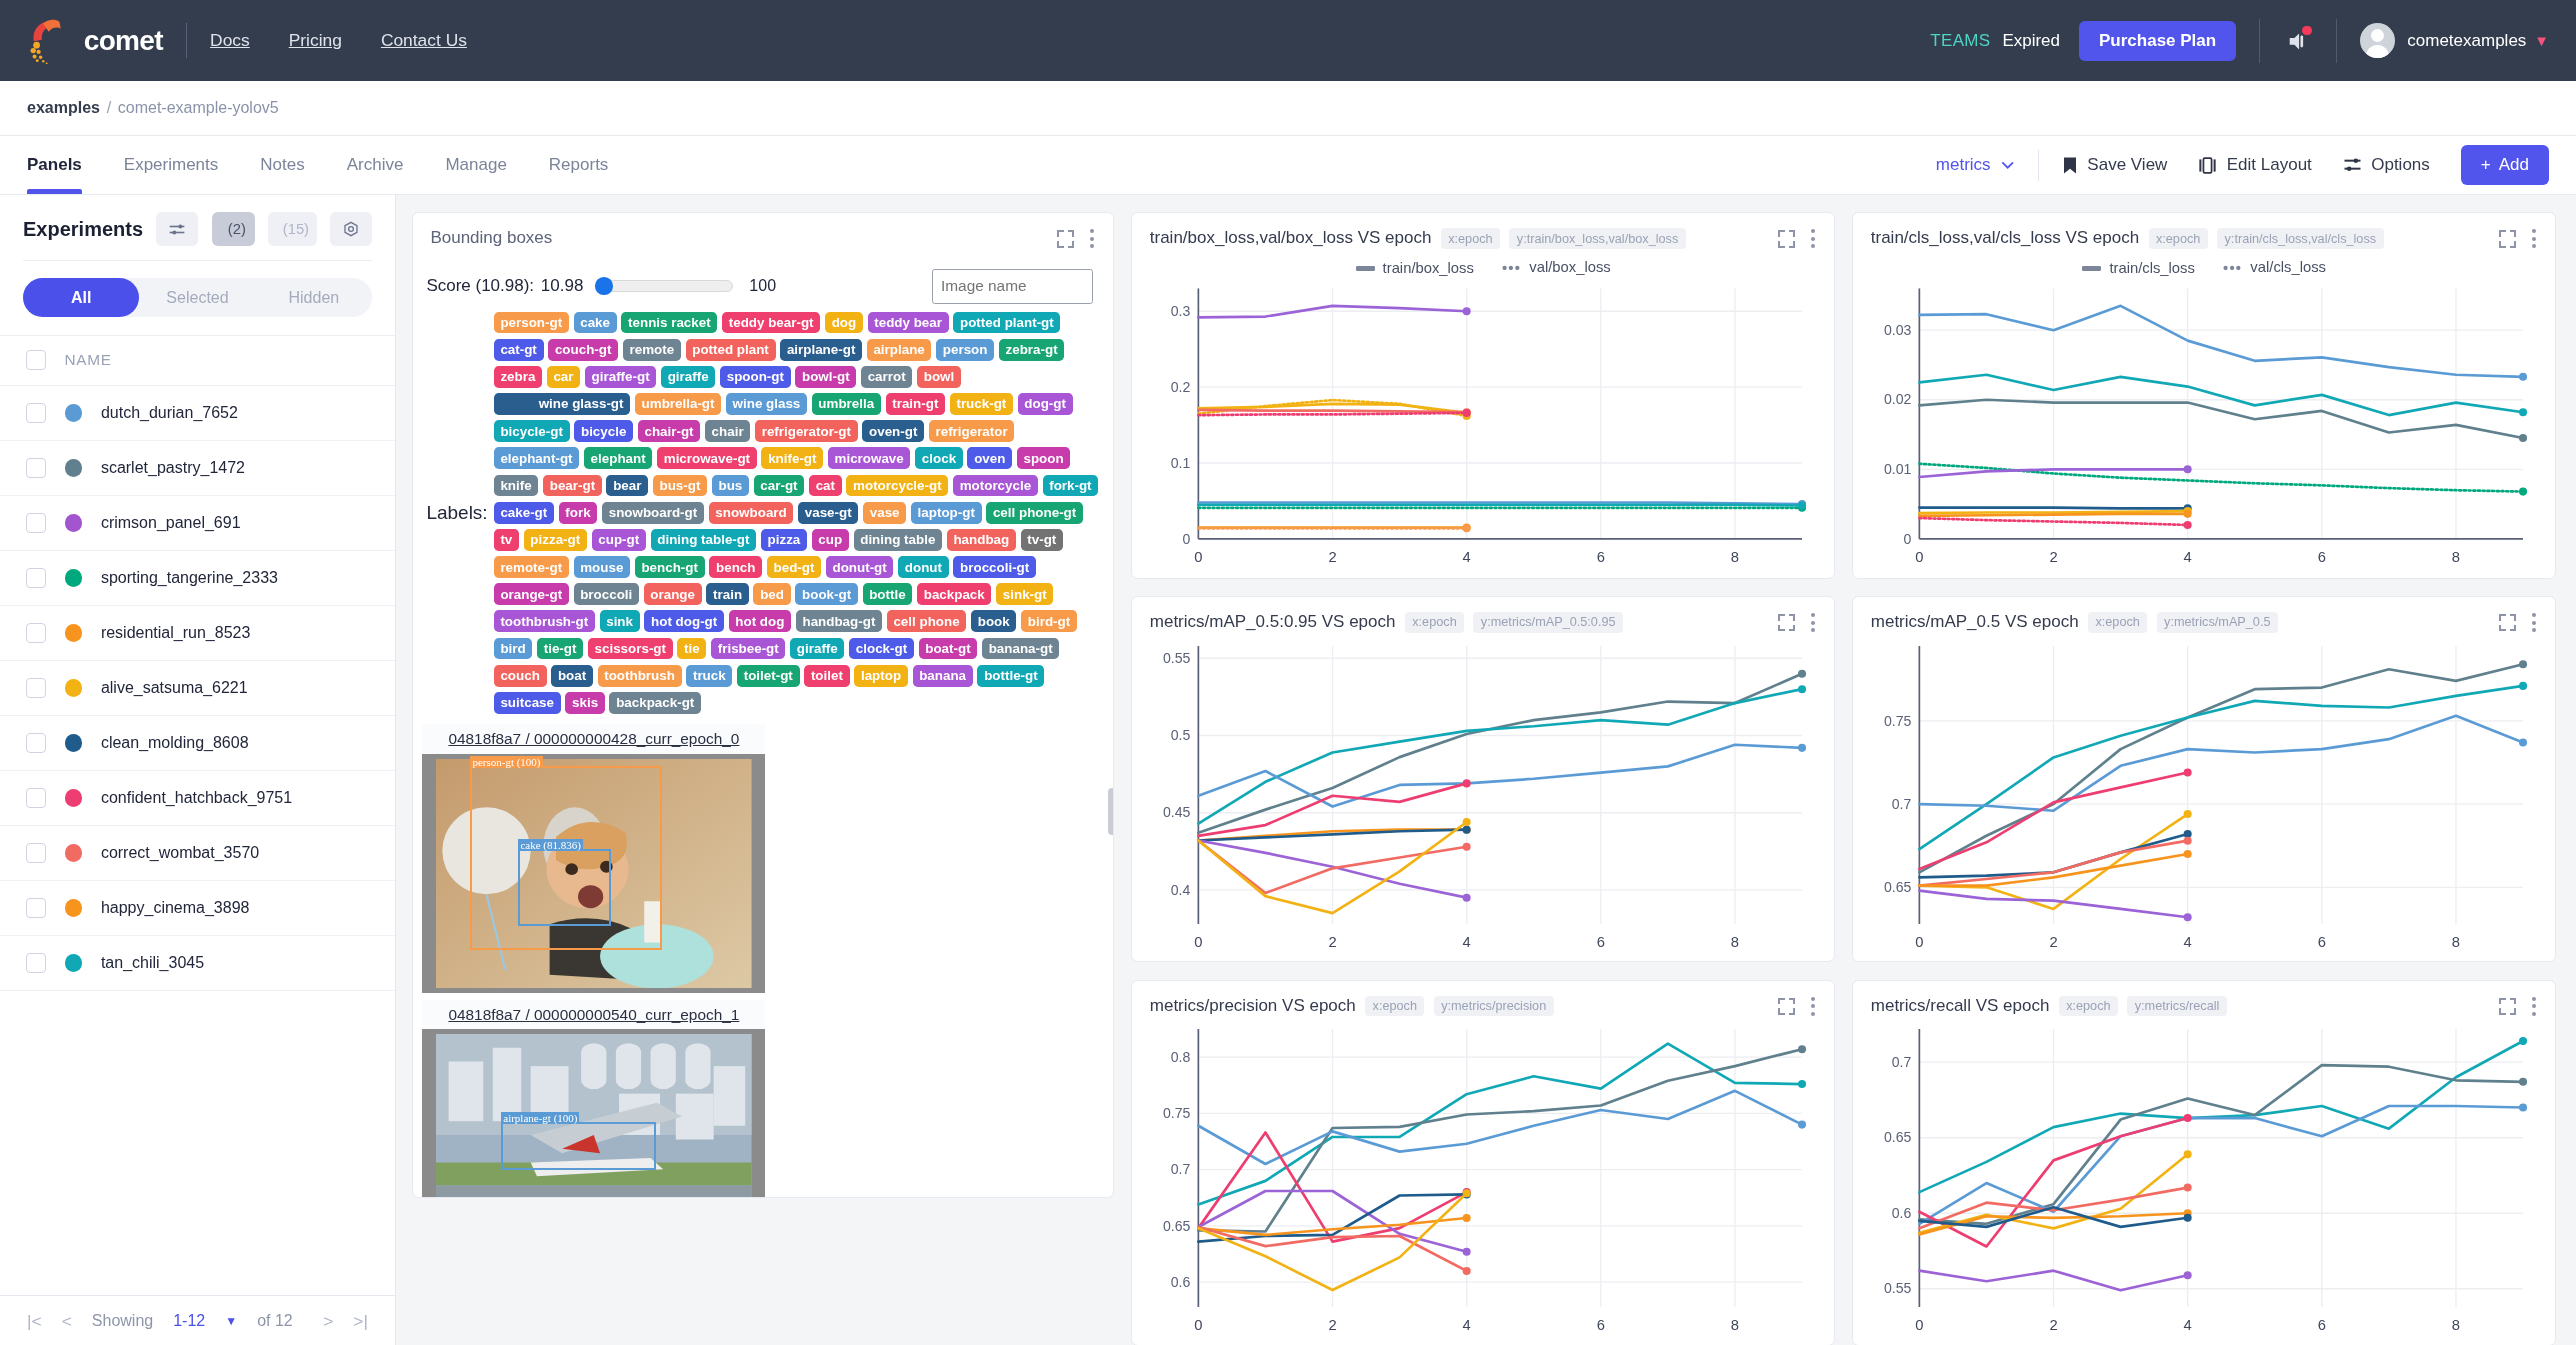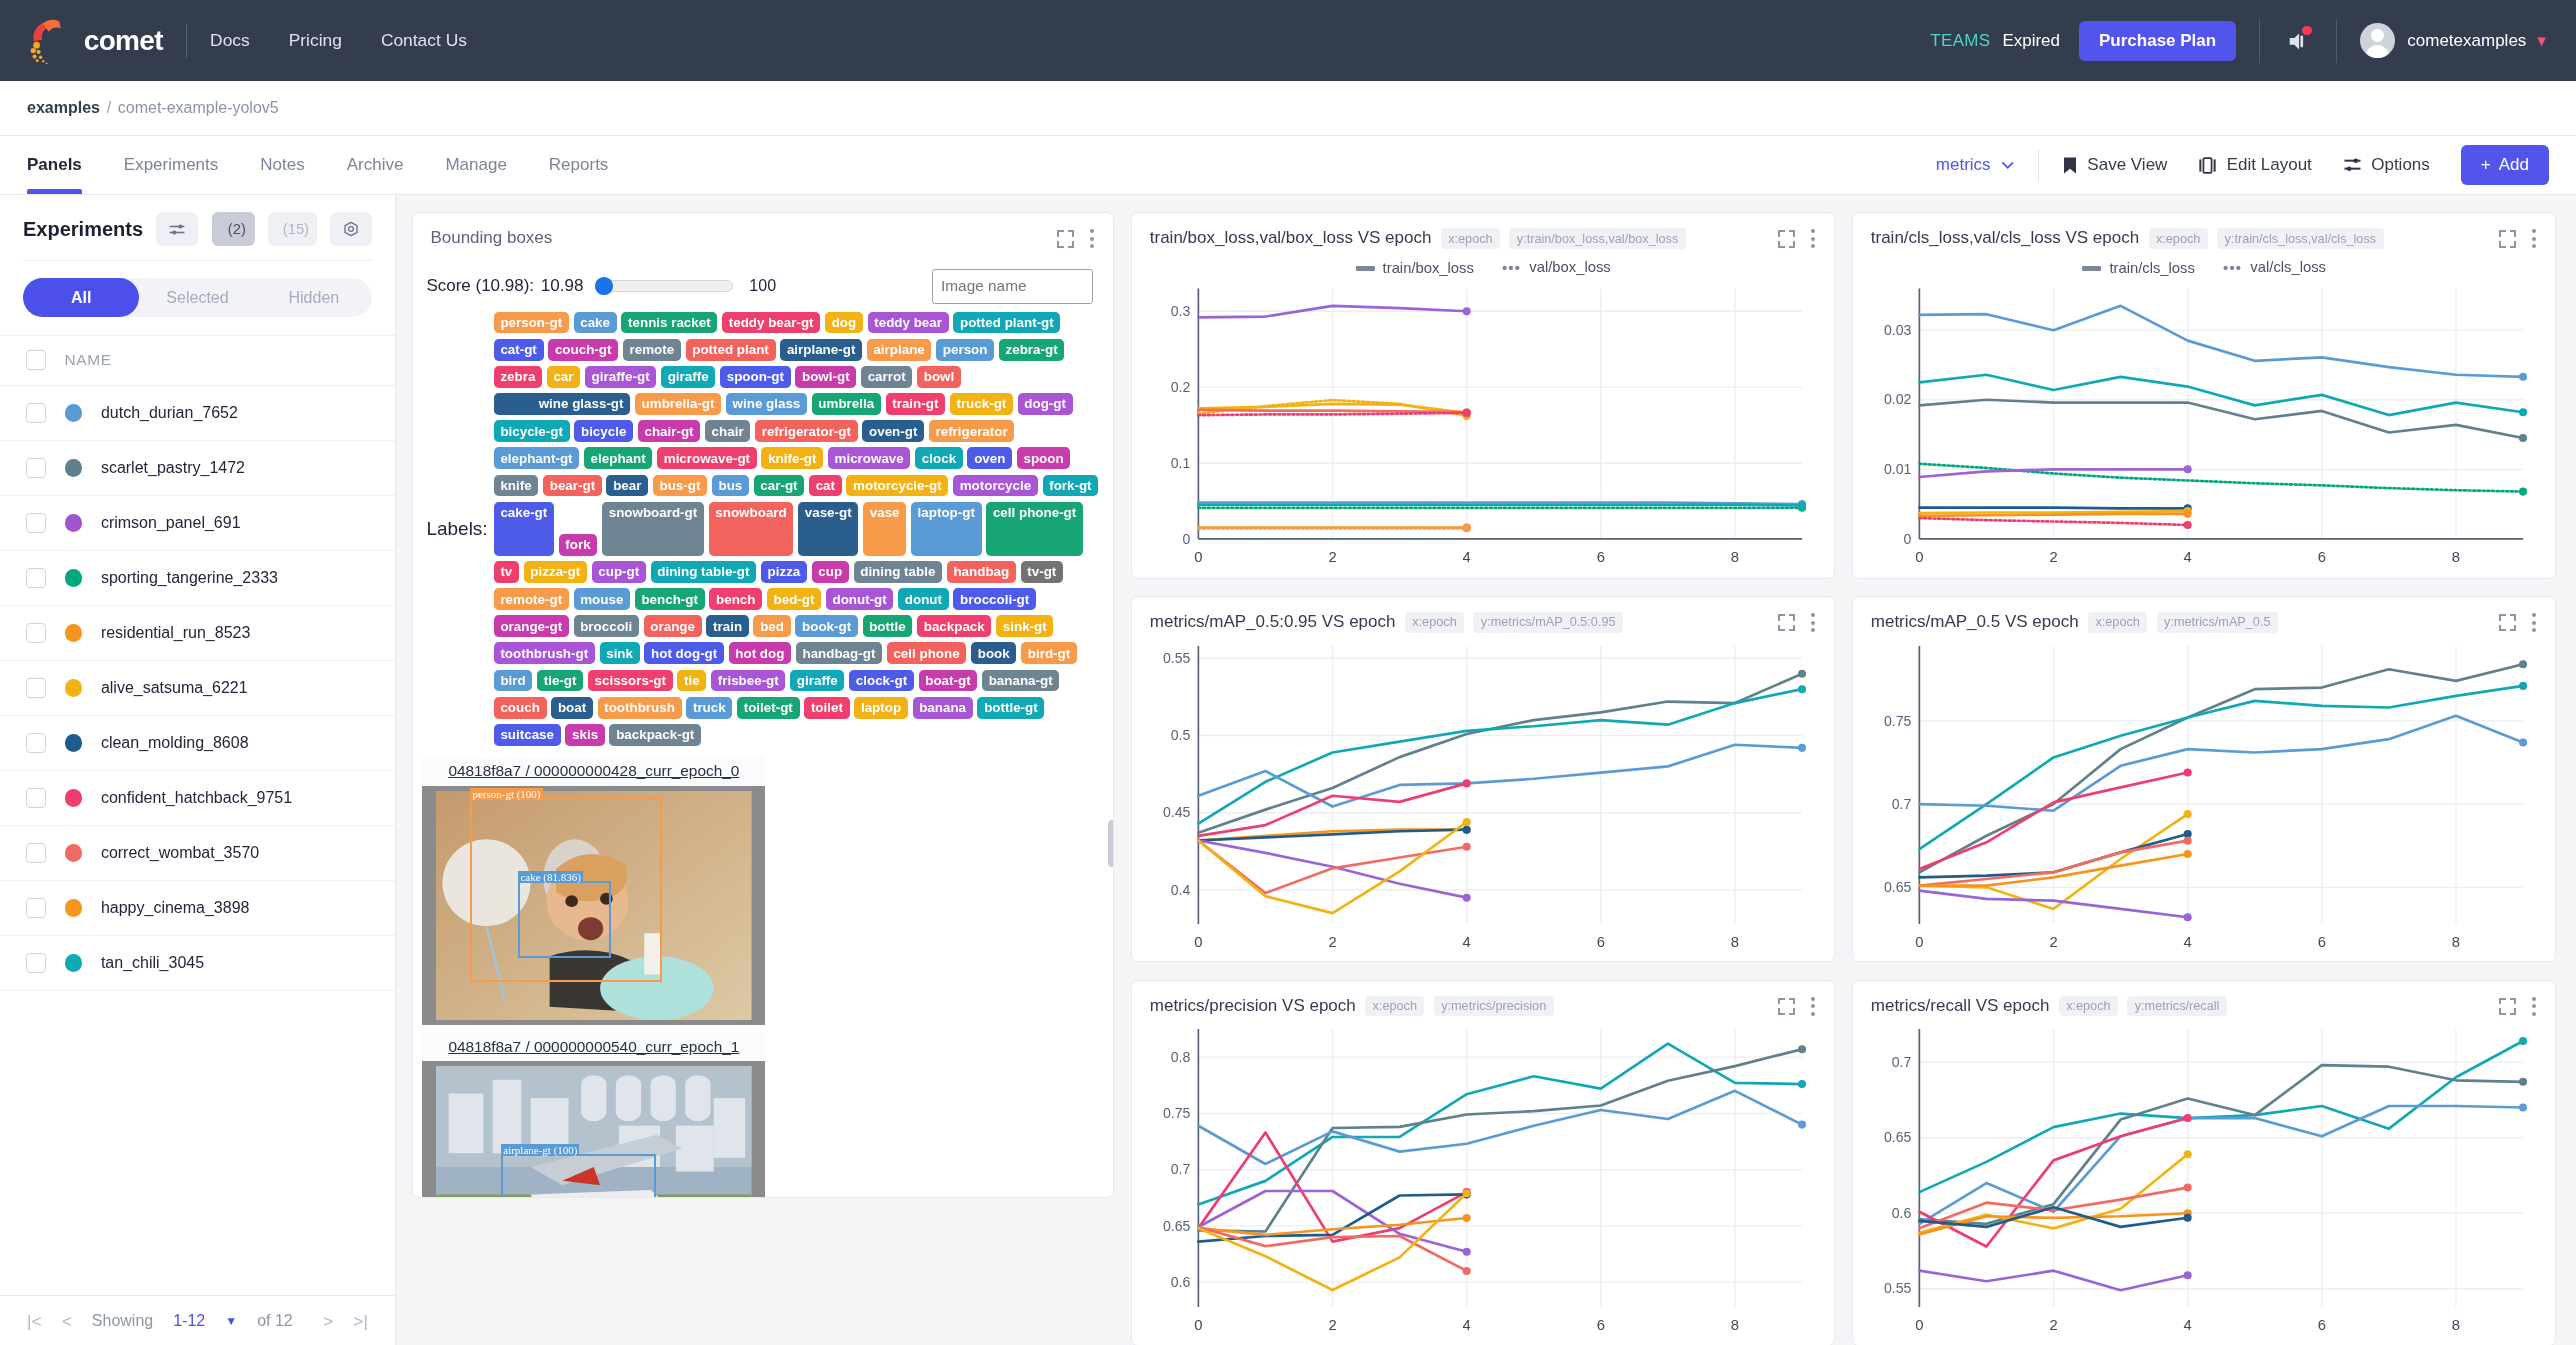--- a/index.html
+++ b/index.html
@@ -14,21 +14,21 @@
   
   .topnav {
     height:81px; background:#333d4e; display:flex; align-items:center;
     padding:0 27px; color:#fff;
   }
   .brand { display:flex; align-items:center; gap:14.8px; }
   .logo-mark { width:42px; height:47px; position:relative; }
   .logo-word { font-size:28px; font-weight:700; letter-spacing:-0.7px; }
   .nav-div { width:1.3px; height:35px; background:#56617a; margin:0 23px; }
   .nav-links { display:flex; gap:39px; font-size:17.4px; color:#dfe3ec; }
-  .nav-links span { cursor:pointer; }
+  .nav-links span { cursor:pointer;text-decoration:underline; }
   .topnav-right { margin-left:auto; display:flex; align-items:center; gap:0; }
   .teams-label { color:#4dd4c4; font-size:17px; letter-spacing:0.3px; margin-right:12px;}
   .expired-label { color:#fff; font-size:17px; margin-right:19px; }
   .purchase-btn {
     background:#5155eb; color:#fff; border:none; border-radius:6px;
     padding:10px 20px; font-size:17px; font-weight:700; cursor:pointer;
     font-family:inherit;
   }
   .vdiv { width:1.3px; height:44px; background:#505b71; margin:0 23px; }
   .megaphone { position:relative; width:29.5px; height:29.5px; cursor:pointer;}
@@ -458,21 +458,21 @@
               <span class="ltag" style="background: rgb(242, 99, 93);">bear-gt</span>
               <span class="ltag" style="background: rgb(42, 94, 142);">bear</span>
               <span class="ltag" style="background: rgb(247, 155, 75);">bus-gt</span>
               <span class="ltag" style="background: rgb(91, 155, 213);">bus</span>
               <span class="ltag" style="background: rgb(23, 166, 115);">car-gt</span>
               <span class="ltag" style="background: rgb(239, 63, 110);">cat</span>
               <span class="ltag" style="background: rgb(242, 178, 19);">motorcycle-gt</span>
               <span class="ltag" style="background: rgb(168, 85, 214);">motorcycle</span>
               <span class="ltag" style="background: rgb(17, 168, 181);">fork-gt</span>
               <span class="ltag" style="background: rgb(78, 90, 232);">cake-gt</span>
-              <span class="ltag" style="background: rgb(199, 59, 171); margin-top: 32px;">fork</span>
+              <span class="ltag" style="background: rgb(199, 59, 171);">fork</span>
               <span class="ltag" style="background: rgb(111, 132, 146);">snowboard-gt</span>
               <span class="ltag" style="background: rgb(242, 99, 93);">snowboard</span>
               <span class="ltag" style="background: rgb(42, 94, 142);">vase-gt</span>
               <span class="ltag" style="background: rgb(247, 155, 75);">vase</span>
               <span class="ltag" style="background: rgb(91, 155, 213);">laptop-gt</span>
               <span class="ltag" style="background: rgb(23, 166, 115);">cell phone-gt</span>
               <span class="ltag" style="background: rgb(239, 63, 110);">tv</span>
               <span class="ltag" style="background: rgb(242, 178, 19);">pizza-gt</span>
               <span class="ltag" style="background: rgb(168, 85, 214);">cup-gt</span>
               <span class="ltag" style="background: rgb(17, 168, 181);">dining table-gt</span>

